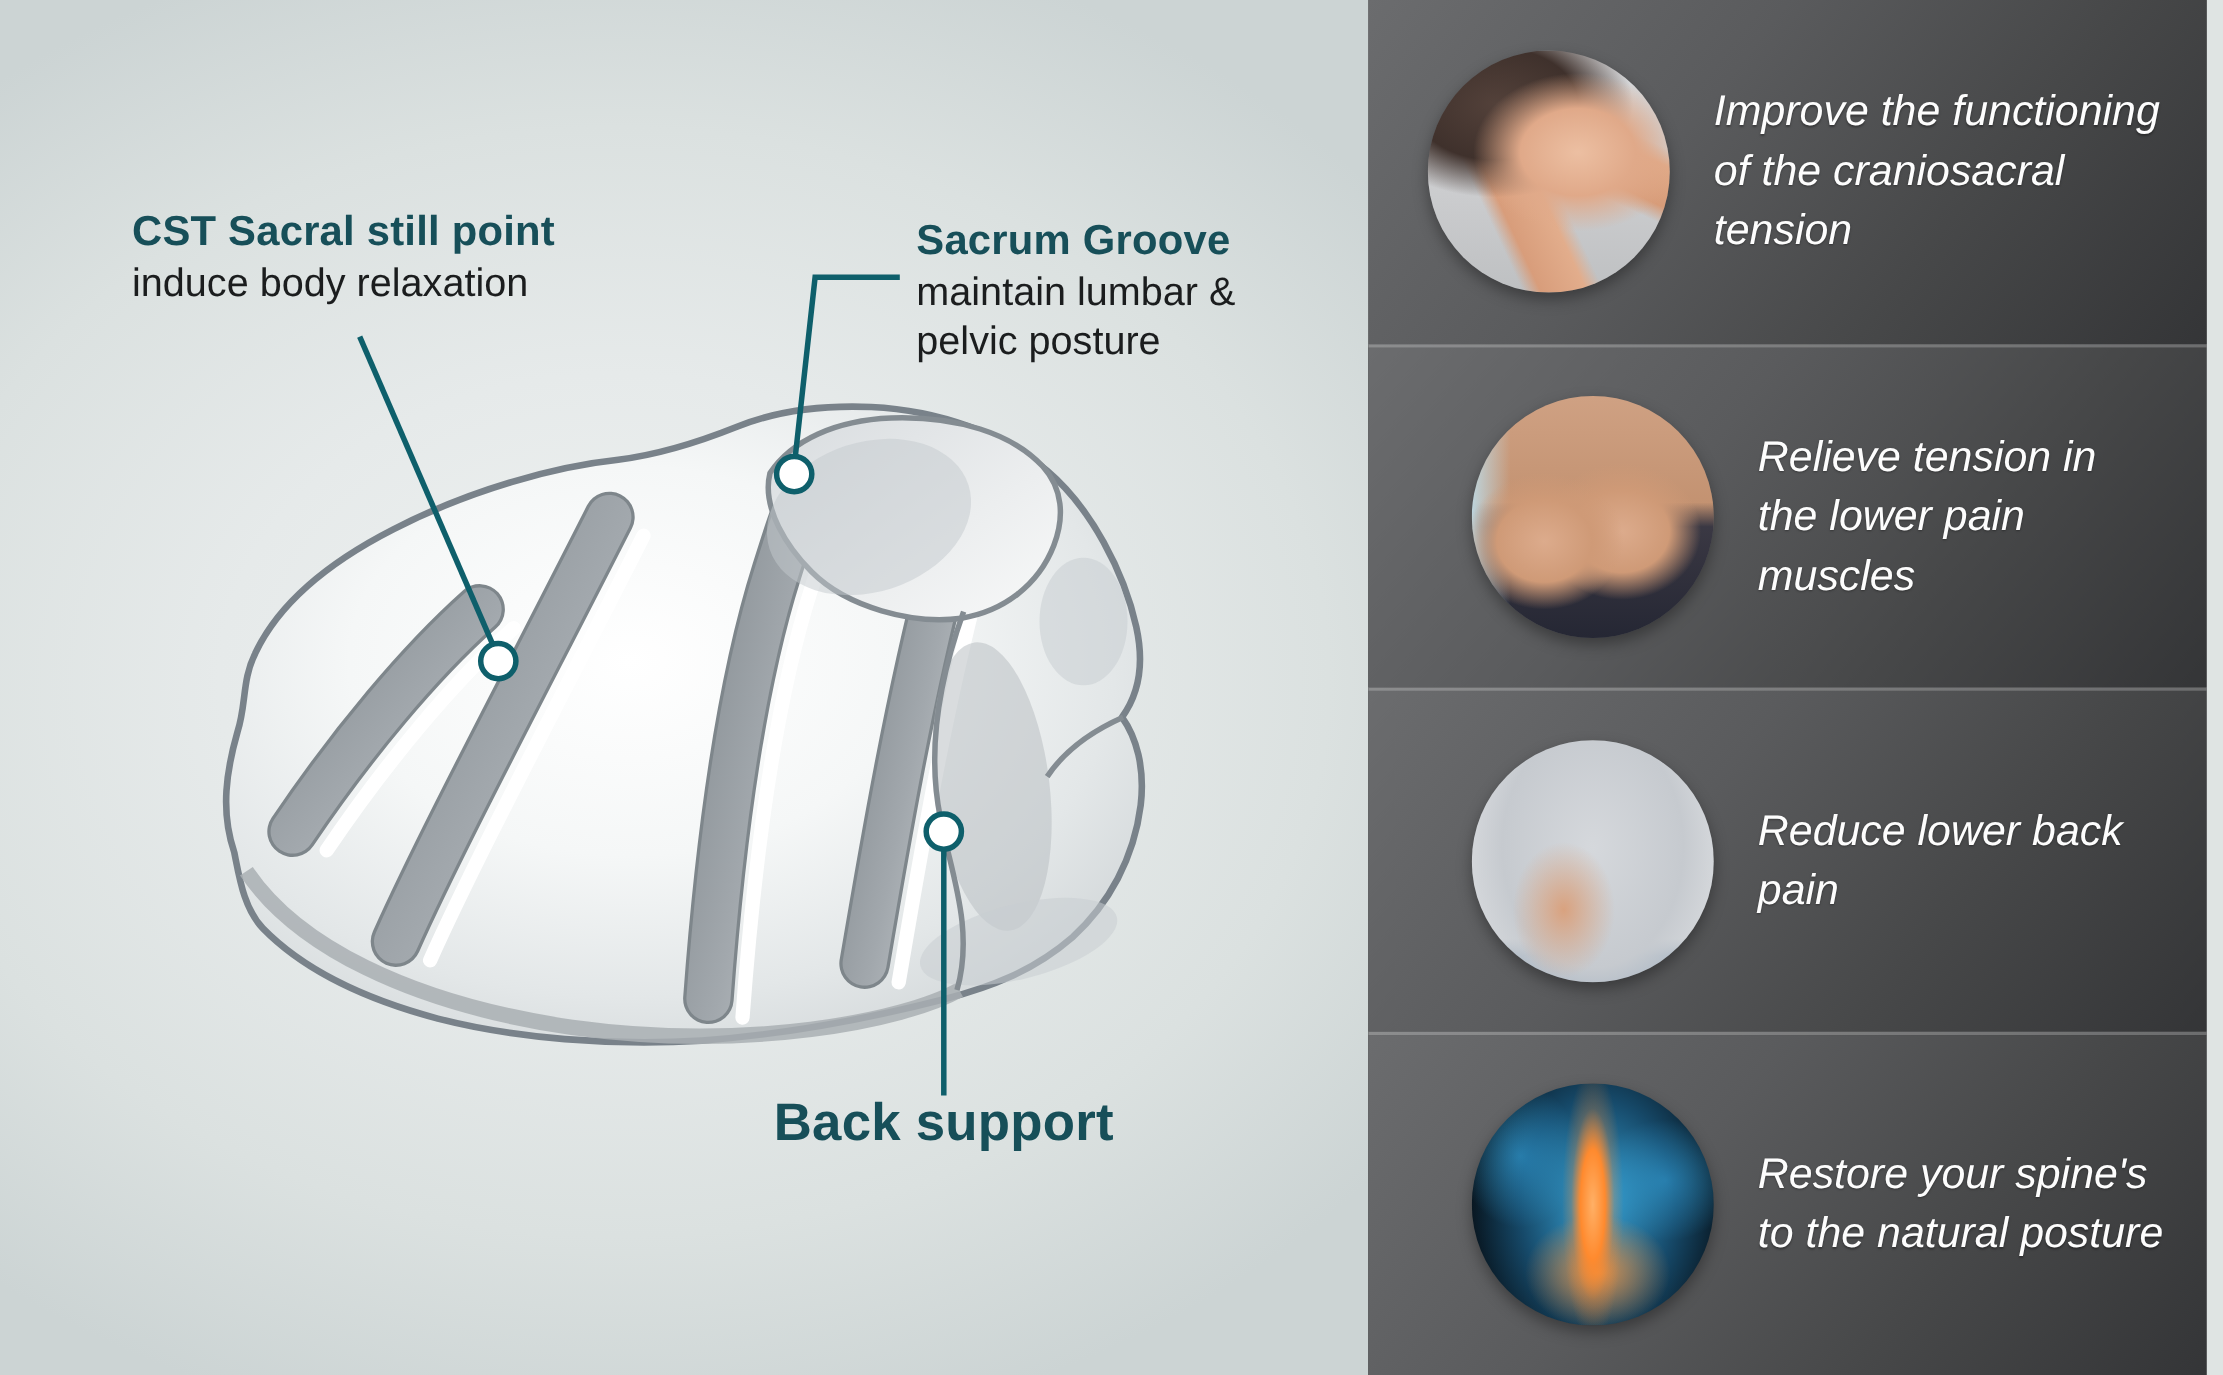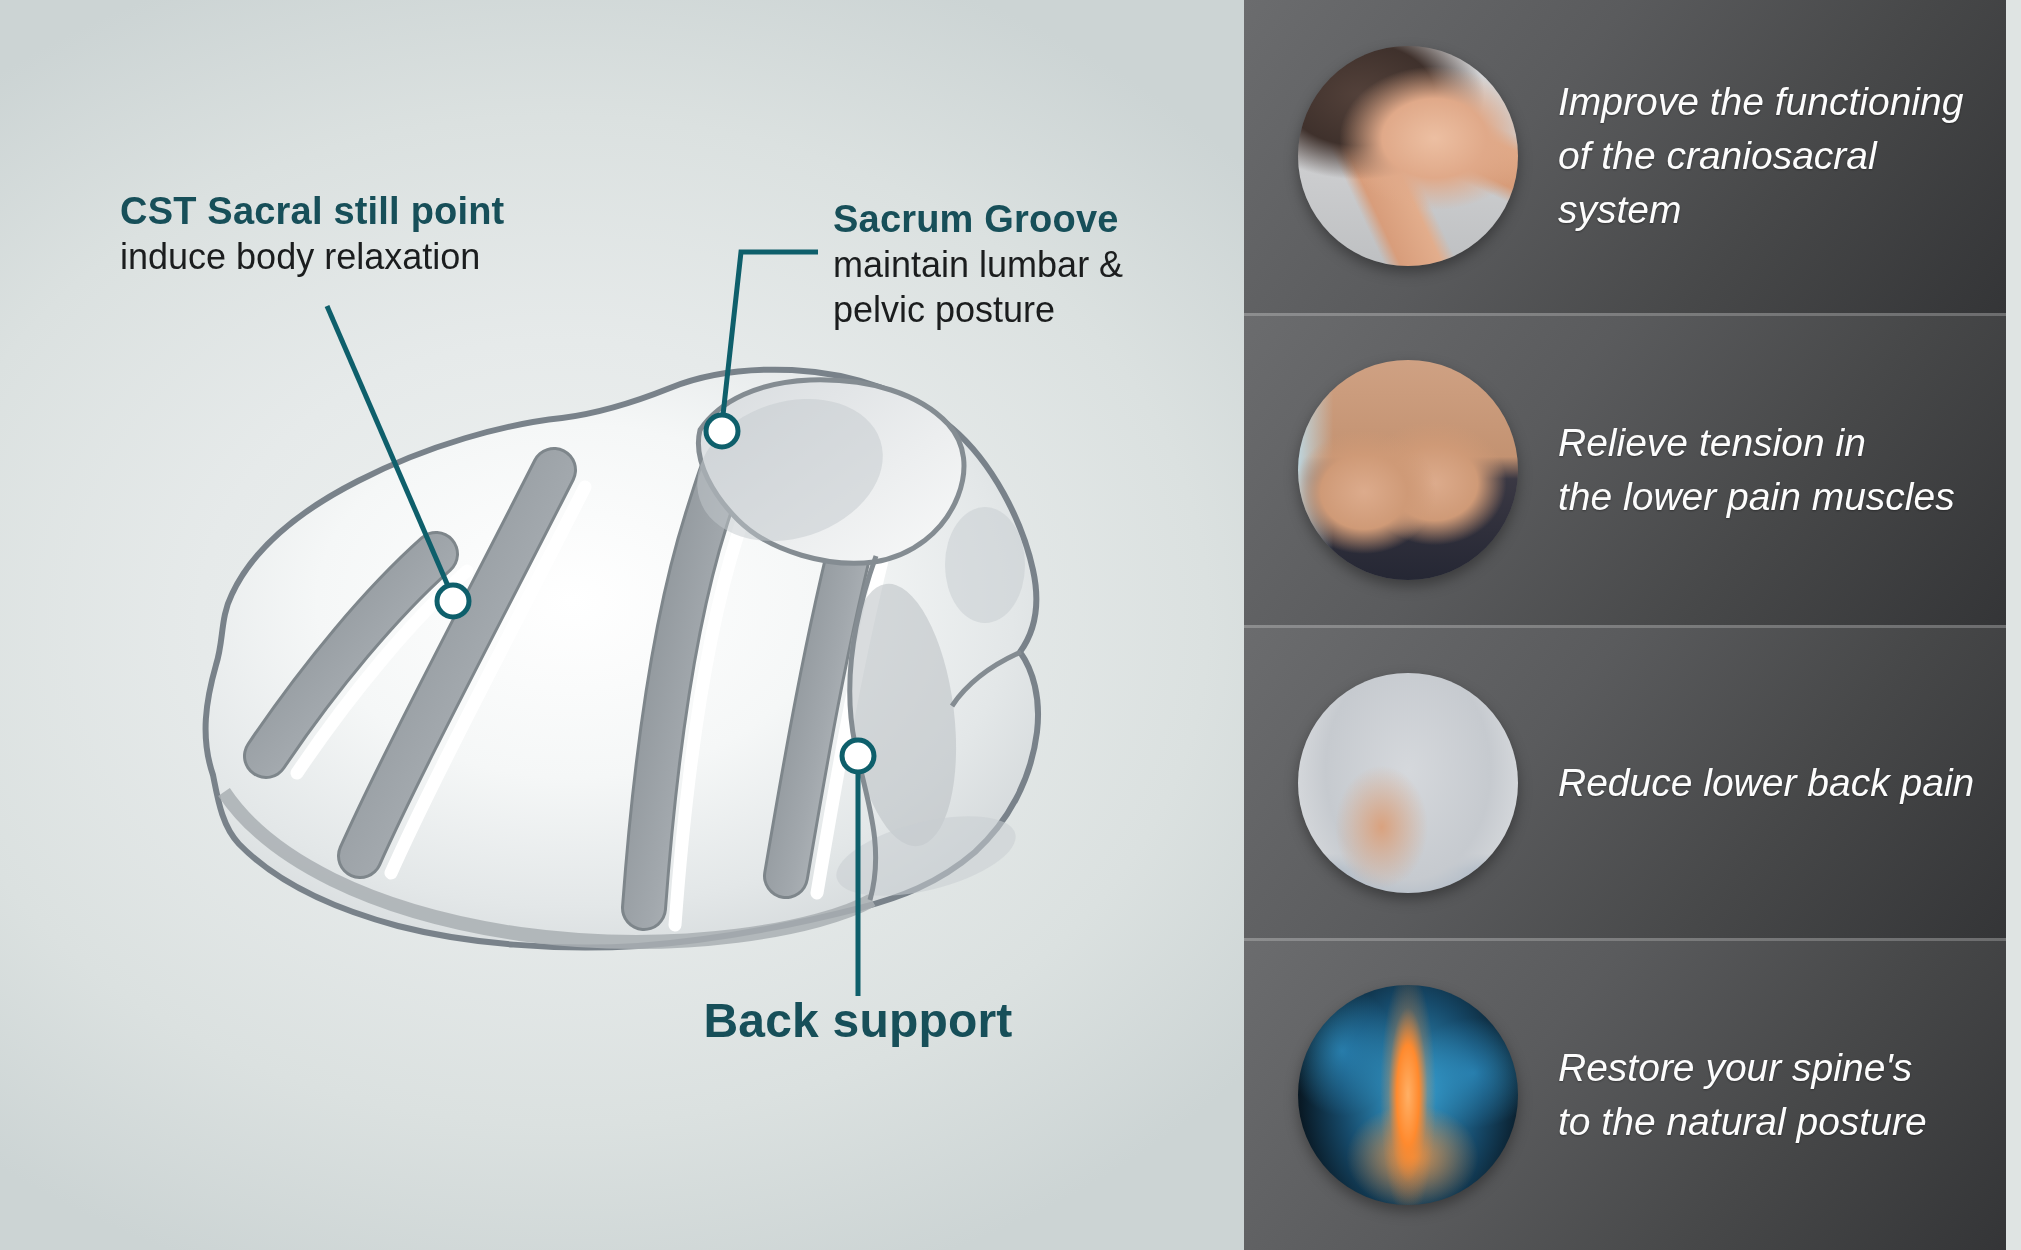--- a/index.html
+++ b/index.html
@@ -28,21 +28,21 @@
 
   
   .right-panel{
     position:absolute;left:1244px;top:0;width:762px;height:1250px;
     display:flex;flex-direction:column;background:#3a3b3d;
   }
   .benefit-card{
     flex:1 1 25%;display:flex;align-items:center;
     background:linear-gradient(128deg,#6b6c6e 0%,#5a5b5d 38%,#474849 68%,#343537 100%);
   }
-  .benefit-card + .benefit-card{border-top:3px solid rgba(255,255,255,.28);}
+  .benefit-card + .benefit-card{border-top:3px solid rgba(255,255,255,.28);padding-left:40px;}
   .benefit-photo{
     width:220px;height:220px;border-radius:50%;flex-shrink:0;margin-left:54px;
     box-shadow:0 6px 14px rgba(0,0,0,.35);
   }
   .benefit-text{
     margin-left:40px;margin-right:26px;
     font-style:italic;font-weight:500;font-size:39px;line-height:54px;
     color:var(--panel-text);text-shadow:0 1px 2px rgba(0,0,0,.35);
   }
 
@@ -190,21 +190,21 @@
     </div>
   </div>
 
   <div class="right-panel">
 
     <div class="benefit-card">
       <div class="benefit-photo photo-1"></div>
       <div class="benefit-text">
         <div>Improve the functioning</div>
         <div>of the craniosacral</div>
-        <div>system</div>
+        <div>tension</div>
       </div>
     </div>
 
     <div class="benefit-card">
       <div class="benefit-photo photo-2"></div>
       <div class="benefit-text">
         <div>Relieve tension in</div>
         <div>the lower pain muscles</div>
       </div>
     </div>

